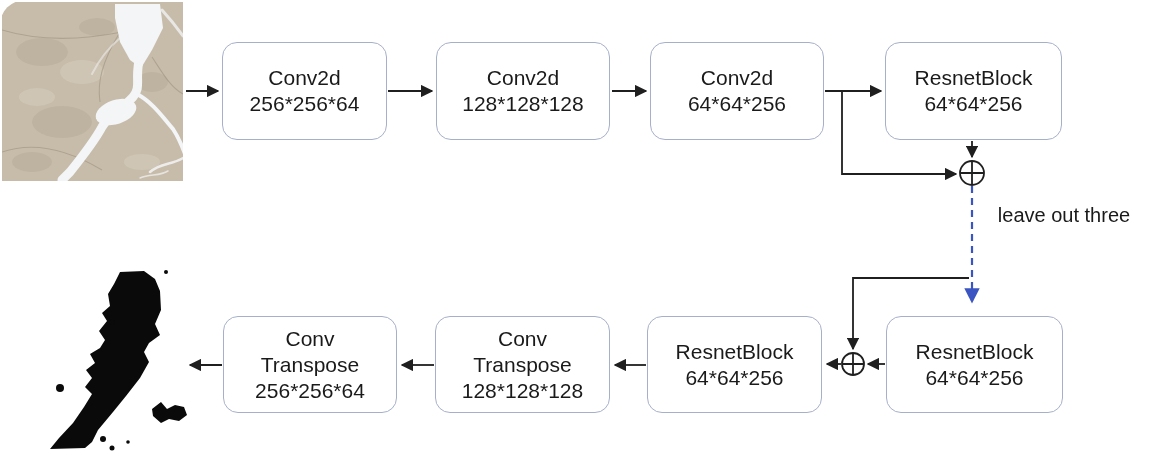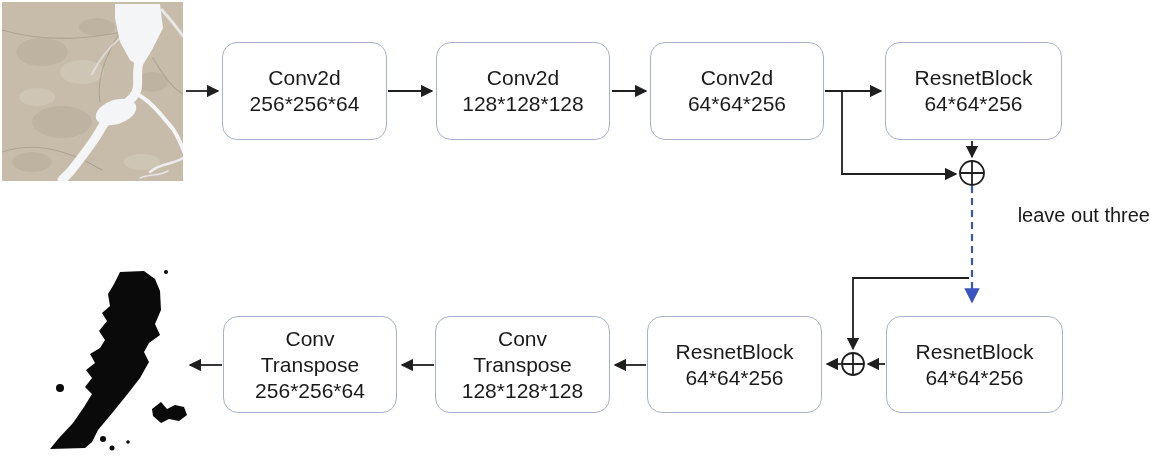--- a/index.html
+++ b/index.html
@@ -1,31 +1,32 @@
 <!DOCTYPE html>
 <html style="--box-border: #a7b0ca; --arrow: #1f1f1f; --dashed-skip: #3a55c2; --text: #1a1a1a; --terrain: #c7bcaa; --river: #f3f5f7; --mask: #0a0a0a;"><head>
 <meta charset="utf-8">
 <style>
   html,body{margin:0;padding:0;background:#ffffff;}
   .stage{
     position:relative;width:1150px;height:458px;background:#fff;
     font-family:"Liberation Sans", sans-serif;color:var(--text,#1a1a1a);
     overflow:hidden;
+    border-radius:25px;
   }
   .node{
     position:absolute;box-sizing:border-box;background:#fff;
     border:1.7px solid var(--box-border,#a7b0ca);border-radius:15px;
     display:flex;flex-direction:column;align-items:center;justify-content:center;
     font-size:21px;line-height:26px;text-align:center;
   }
   .node.top{top:42px;height:98px;}
   .node.bottom{top:316px;height:97px;}
   .annotation{
     position:absolute;left:978px;top:202px;width:172px;
-    font-size:20px;line-height:27px;text-align:right;white-space:nowrap;
+    font-size:20px;line-height:27px;text-align:center;white-space:nowrap;
   }
   .imgbox{position:absolute;}
   svg{display:block;}
   .overlay{position:absolute;left:0;top:0;pointer-events:none;}
 </style>
 </head>
 <body>
 
 <div class="stage">
 

